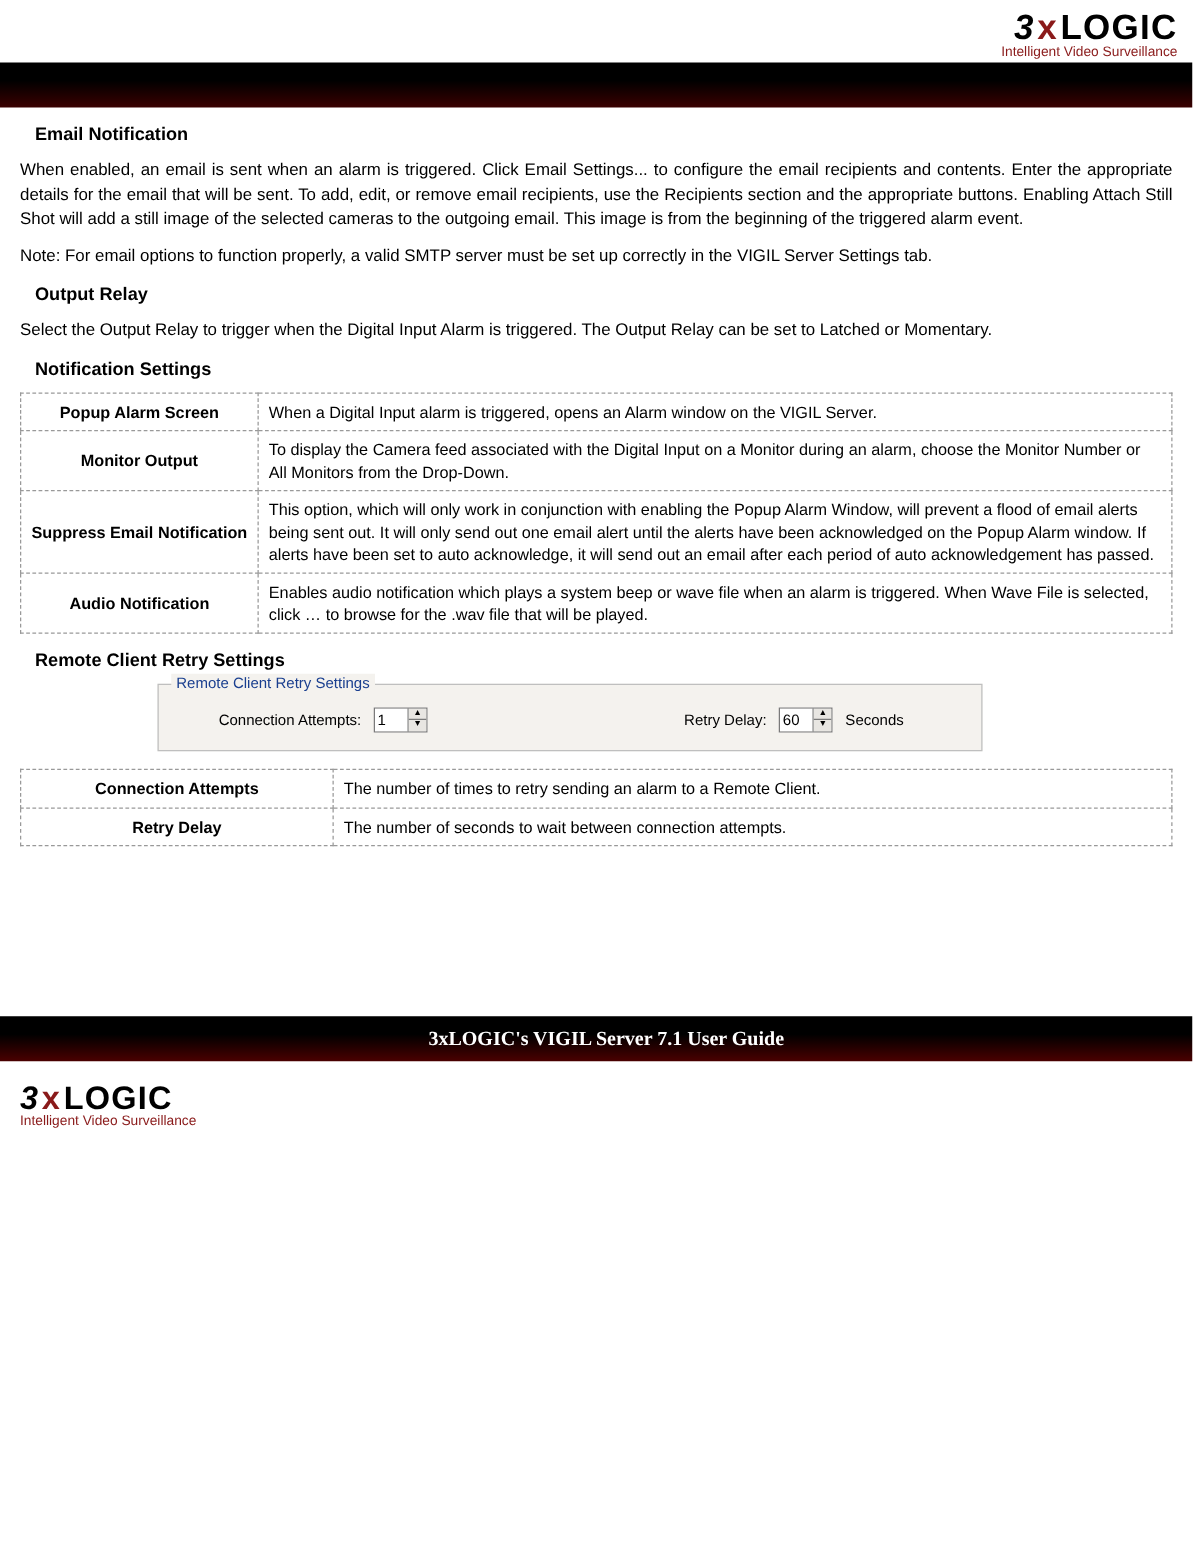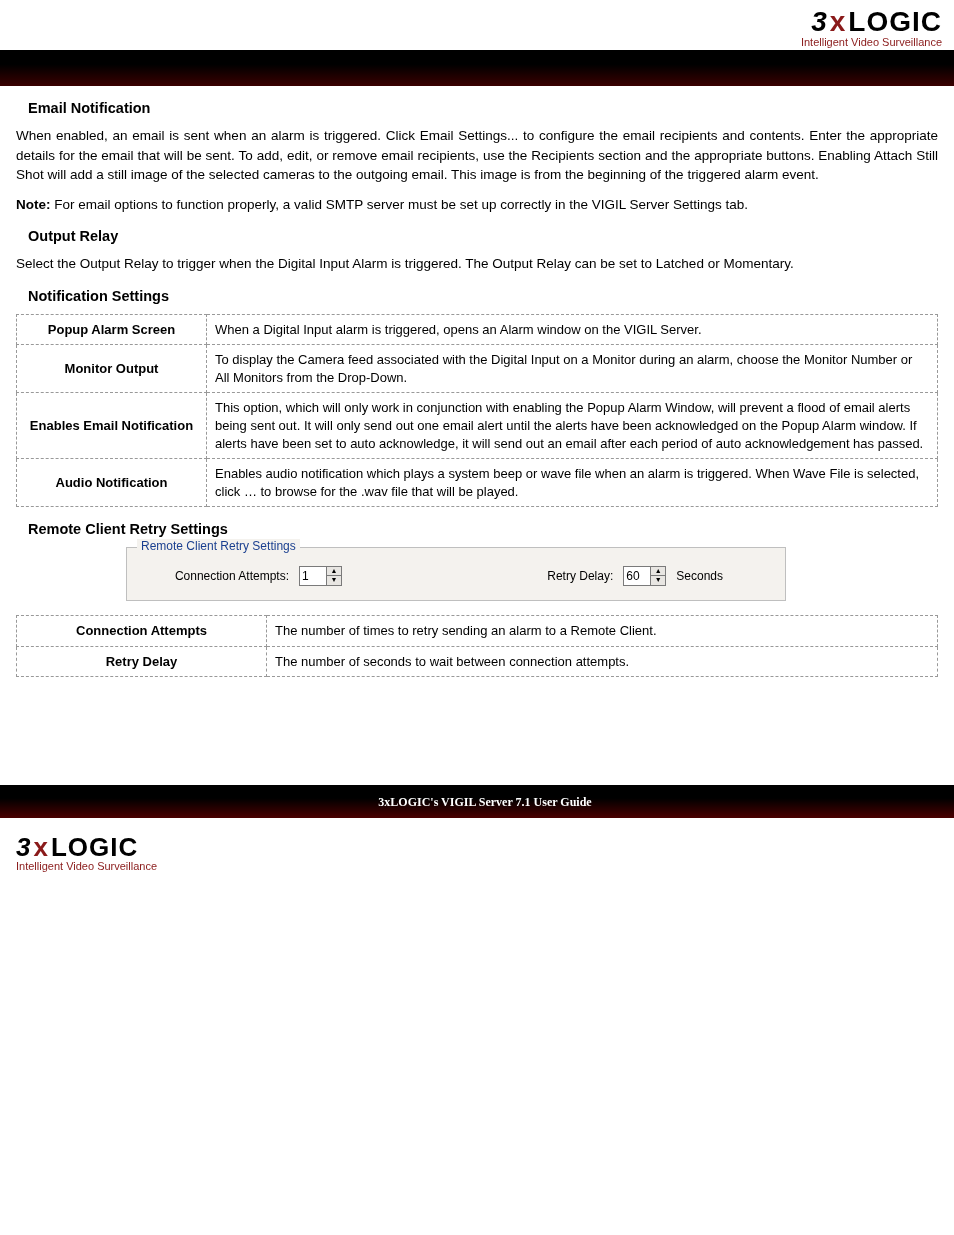--- a/index.html
+++ b/index.html
@@ -37,21 +37,21 @@
   .content {
     padding: 0 16px 10px 16px;
   }
   .section-h {
     font-weight: bold;
     font-size: 14.5px;
     margin: 14px 0 10px 12px;
   }
   p { margin: 8px 0 10px 0; line-height: 1.45; text-align: justify; }
   .ital { }
-  .bold { font-weight: bold; }
+  .bold { font-weight: normal; }
 
   table.notif {
     width: 100%;
     border-collapse: collapse;
     margin: 8px 0 10px 0;
     font-size: 13px;
   }
   table.notif td {
     border: 1px dashed #999;
     padding: 6px 8px;
@@ -122,22 +122,22 @@
   }
   .spin .btns div:last-child { border-bottom: none; }
 
   .footer-band {
     background: linear-gradient(to bottom, #000 0%, #000 40%, #4a0000 100%);
     color: #fff;
     text-align: center;
     padding: 10px 0 8px 16px;
     font-family: "Times New Roman", serif;
     font-weight: bold;
-    font-size: 12px;
-    margin-top: 88px;
+    font-size: 16px;
+    margin-top: 116px;
   }
   .footer-logo-wrap {
     padding: 16px 0 10px 16px;
   }
   .footer-logo-wrap .logo { font-size: 26px; }
 </style>
 </head>
 <body>
 
 <div class="header-logo">
@@ -169,21 +169,21 @@
     <tbody>
         <tr>
       <td class="lbl">Popup Alarm Screen</td>
       <td>When a Digital Input alarm is triggered, opens an Alarm window on the VIGIL Server.</td>
     </tr>
     <tr>
       <td class="lbl">Monitor Output</td>
       <td>To display the Camera feed associated with the Digital Input on a Monitor during an alarm, choose the Monitor Number or All Monitors from the Drop-Down.</td>
     </tr>
     <tr>
-      <td class="lbl">Enables Email Notification</td>
+      <td class="lbl">Suppress Email Notification</td>
       <td>
         <span>This option, which will only work in conjunction with enabling the </span><span class="ital">Popup Alarm</span><span> Window, will prevent a flood of email alerts being sent out. It will only send out one email alert until the alerts have been acknowledged on the </span><span class="ital">Popup Alarm</span><span> window. If alerts have been set to auto acknowledge, it will send out an email after each period of auto acknowledgement has passed.</span>
       </td>
     </tr>
     <tr>
       <td class="lbl">Audio Notification</td>
       <td>
         <span>Enables audio notification which plays a system beep or wave file when an alarm is triggered. When </span><span class="ital">Wave File</span><span> is selected, click … to browse for the .wav file that will be played.</span>
       </td>
     </tr>

